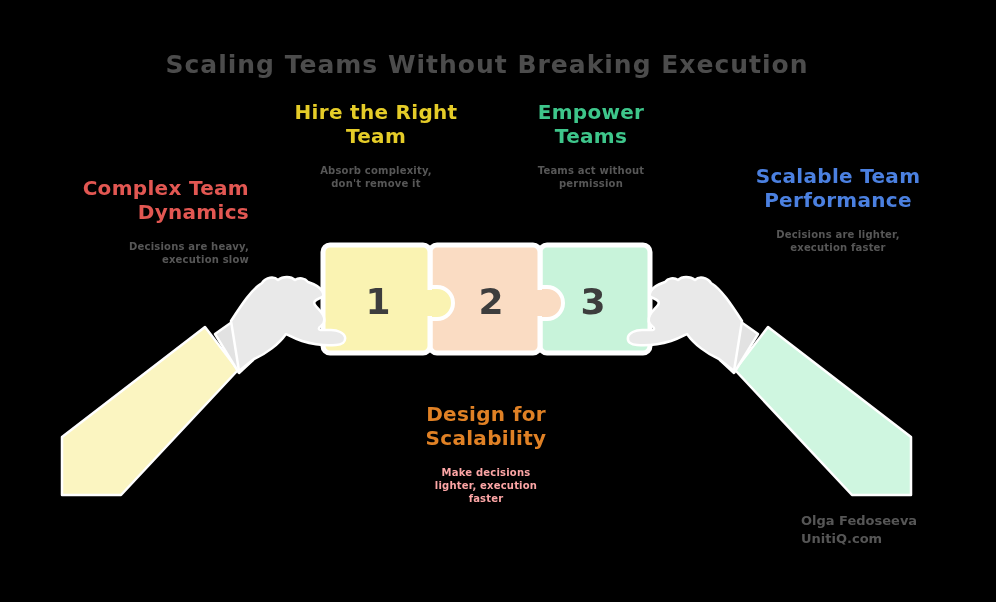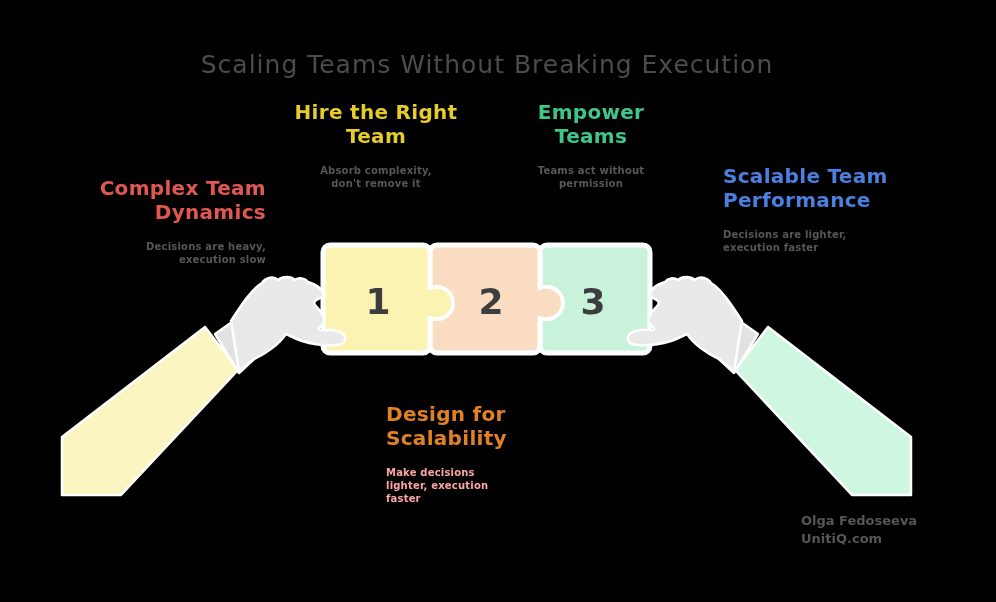--- a/index.html
+++ b/index.html
@@ -1,30 +1,30 @@
 <!DOCTYPE html>
 <html><head>
 <meta charset="utf-8">
 <style>
   html,body{margin:0;padding:0;background:#000;}
   .stage{
     position:relative;width:996px;height:602px;background:#000;overflow:hidden;
     font-family:"DejaVu Sans","Liberation Sans",sans-serif;
   }
   .stage svg{position:absolute;left:0;top:0;}
-  .txt{position:absolute;font-weight:normal;white-space:pre-line;}
+  .txt{position:absolute;font-weight:bold;white-space:pre-line;}
   .title{left:0;top:50px;width:974px;text-align:center;font-size:25px;letter-spacing:1px;}
   .block{position:absolute;}
   .h{font-weight:bold;white-space:pre-line;font-size:20px;line-height:1.2;letter-spacing:.3px;}
   .b{font-weight:bold;white-space:pre-line;font-size:10px;line-height:1.3;margin-top:16px;letter-spacing:.2px;}
   .blk-hire{left:276px;top:100px;width:200px;text-align:center;}
   .blk-empower{left:491px;top:100px;width:200px;text-align:center;}
-  .blk-complex{left:76px;top:176px;width:190px;text-align:right;}
-  .blk-scalable{left:723px;top:164px;width:230px;text-align:left;}
-  .blk-design{left:386px;top:402px;width:200px;}
+  .blk-complex{left:59px;top:176px;width:190px;text-align:right;}
+  .blk-scalable{left:723px;top:164px;width:230px;text-align:center;}
+  .blk-design{left:386px;top:402px;width:200px;text-align:center;}
   .blk-attrib{left:801px;top:512px;width:180px;text-align:left;font-size:13px;line-height:1.35;font-weight:bold;}
   .num{position:absolute;font-size:36px;font-weight:800;transform:translate(-50%,-54%);}
   .n1{left:378px;top:303px;}
   .n2{left:491px;top:303px;}
   .n3{left:593px;top:303px;}
 </style>
 </head>
 <body>
 
 <div class="stage">

